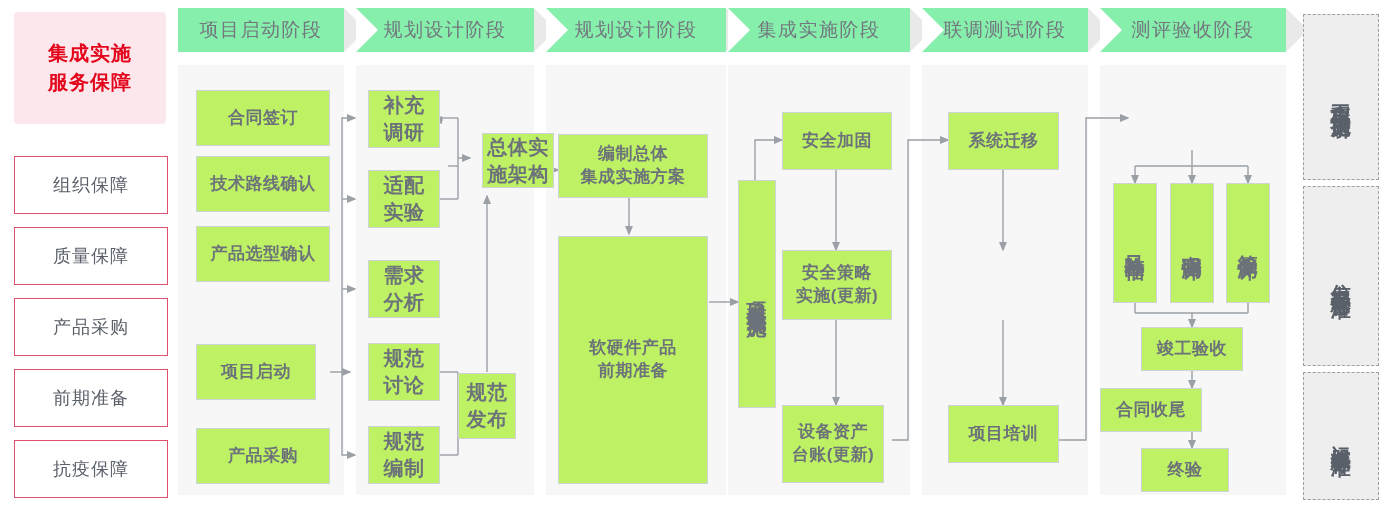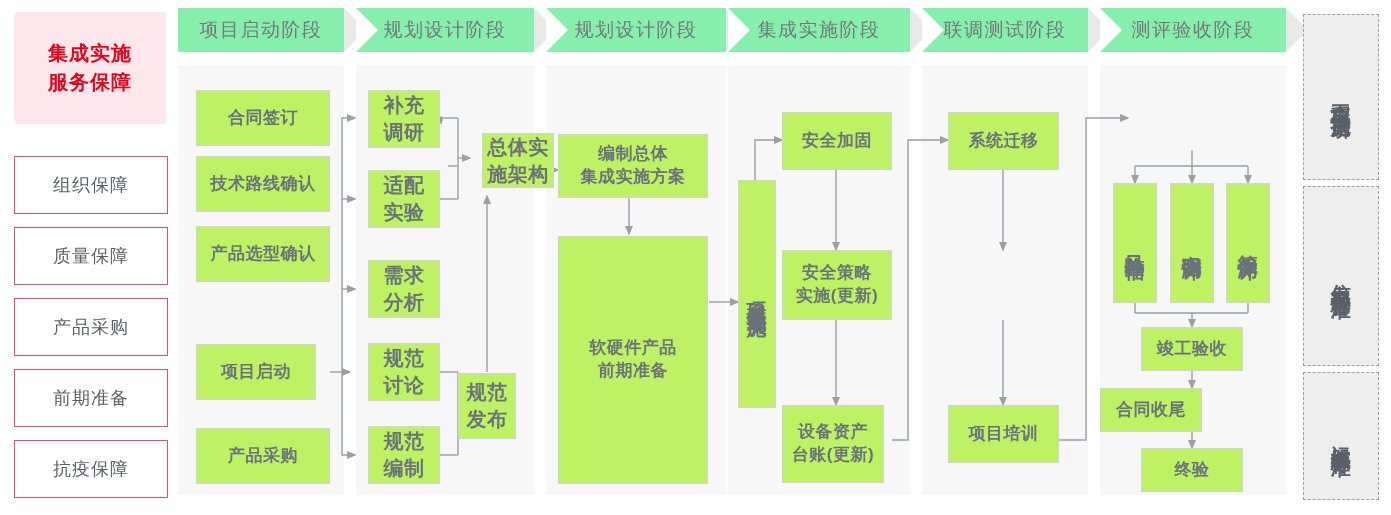--- a/index.html
+++ b/index.html
@@ -228,21 +228,21 @@
   </div>
 
   <div class="node" style="left:948px;top:112px;width:111px;height:58px">系统迁移</div>
   <div class="node" style="left:948px;top:405px;width:111px;height:58px">项目培训</div>
 
   <div class="node sm vert" style="left:1113px;top:183px;width:44px;height:120px">风险评估</div>
   <div class="node sm vert" style="left:1170px;top:183px;width:44px;height:120px">密码测评</div>
   <div class="node sm vert" style="left:1226px;top:183px;width:44px;height:120px">等保测评</div>
   <div class="node" style="left:1141px;top:327px;width:102px;height:44px">竣工验收</div>
   <div class="node" style="left:1100px;top:388px;width:102px;height:44px">合同收尾</div>
-  <div class="node" style="left:1141px;top:448px;width:102px;height:44px">终验</div>
+  <div class="node" style="left:1141px;top:448px;width:88px;height:44px">终验</div>
 
   <div class="std-panel" style="top:14px;height:166px">
     <span class="std-text">工程项目实施指引</span>
   </div>
   <div class="std-panel" style="top:186px;height:180px">
     <span class="std-text">信息安全保密标准</span>
   </div>
   <div class="std-panel" style="top:372px;height:128px">
     <span class="std-text">运维服务标准</span>
   </div>

